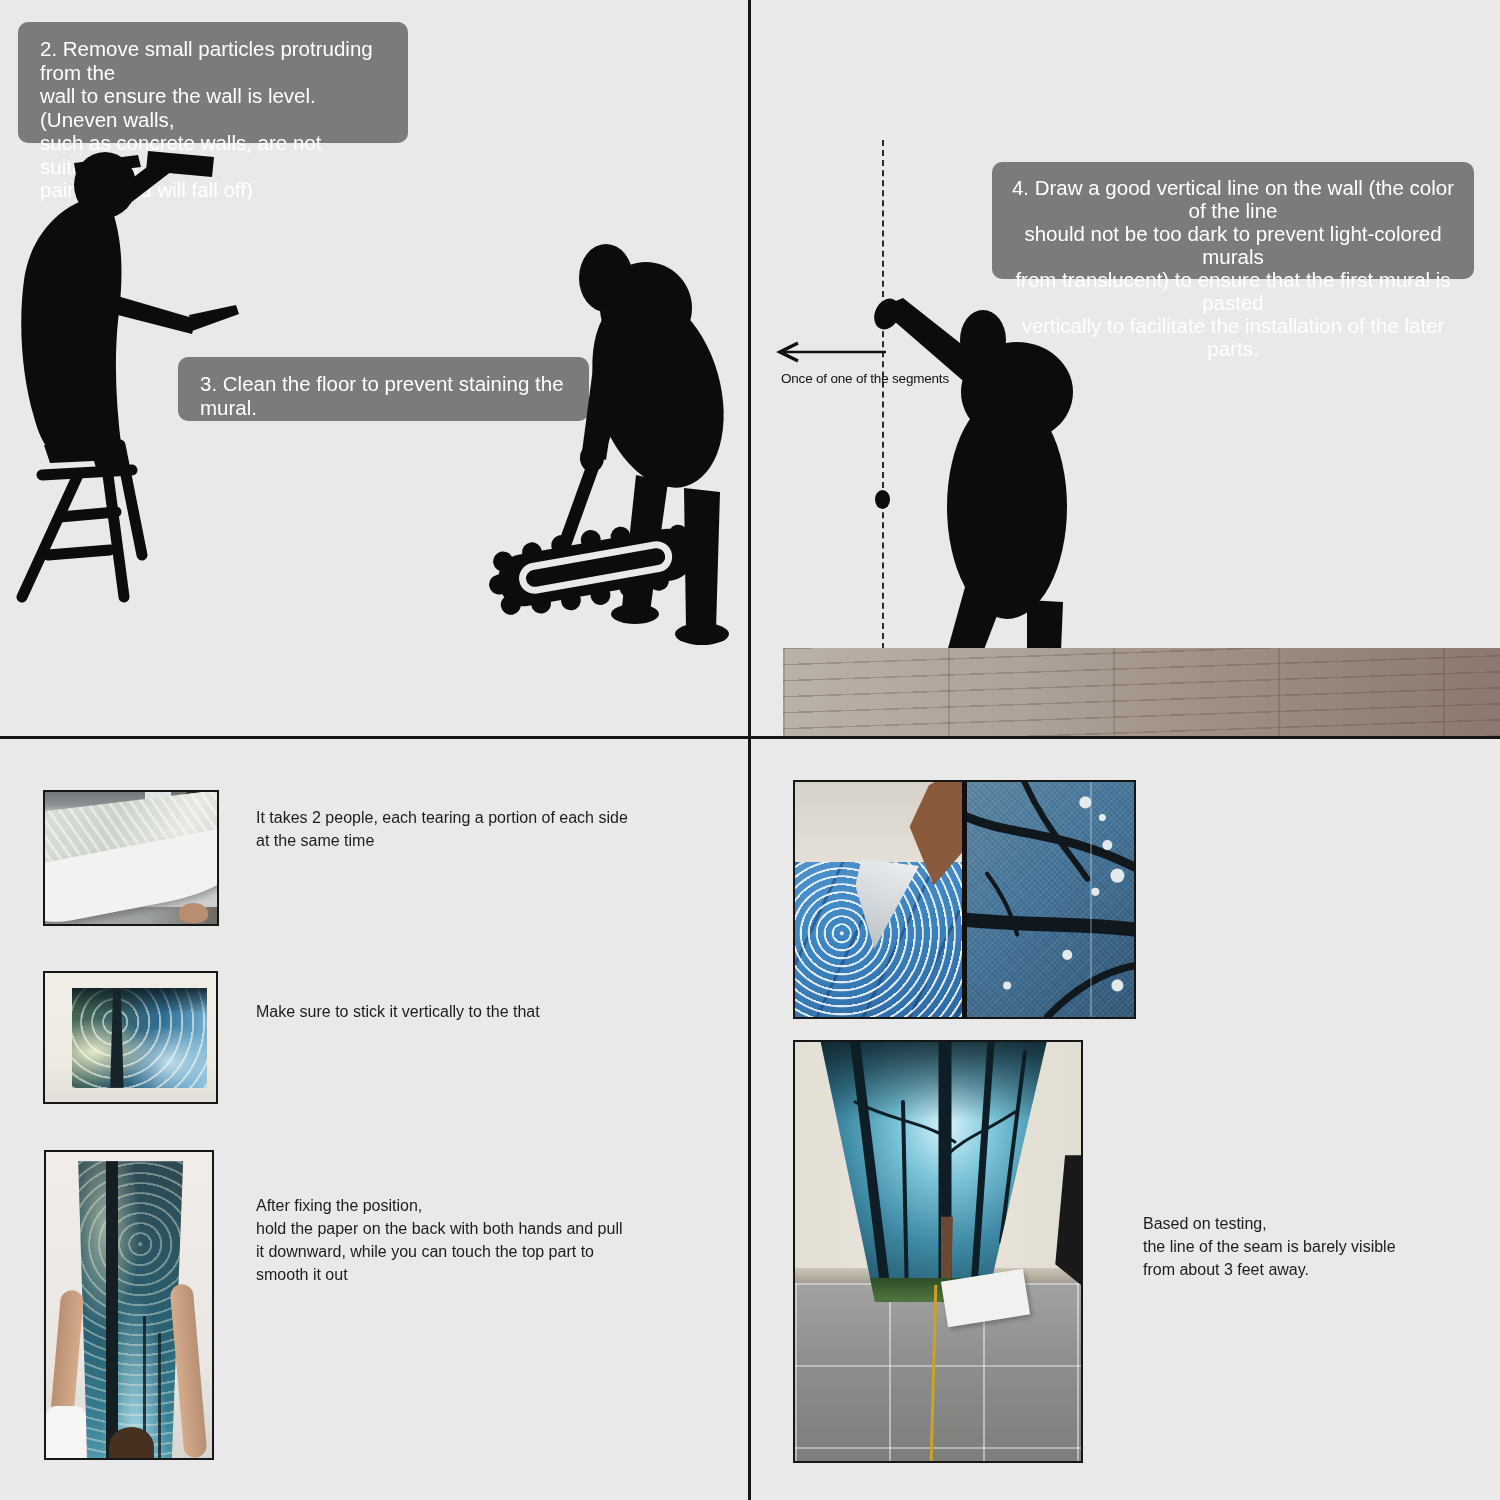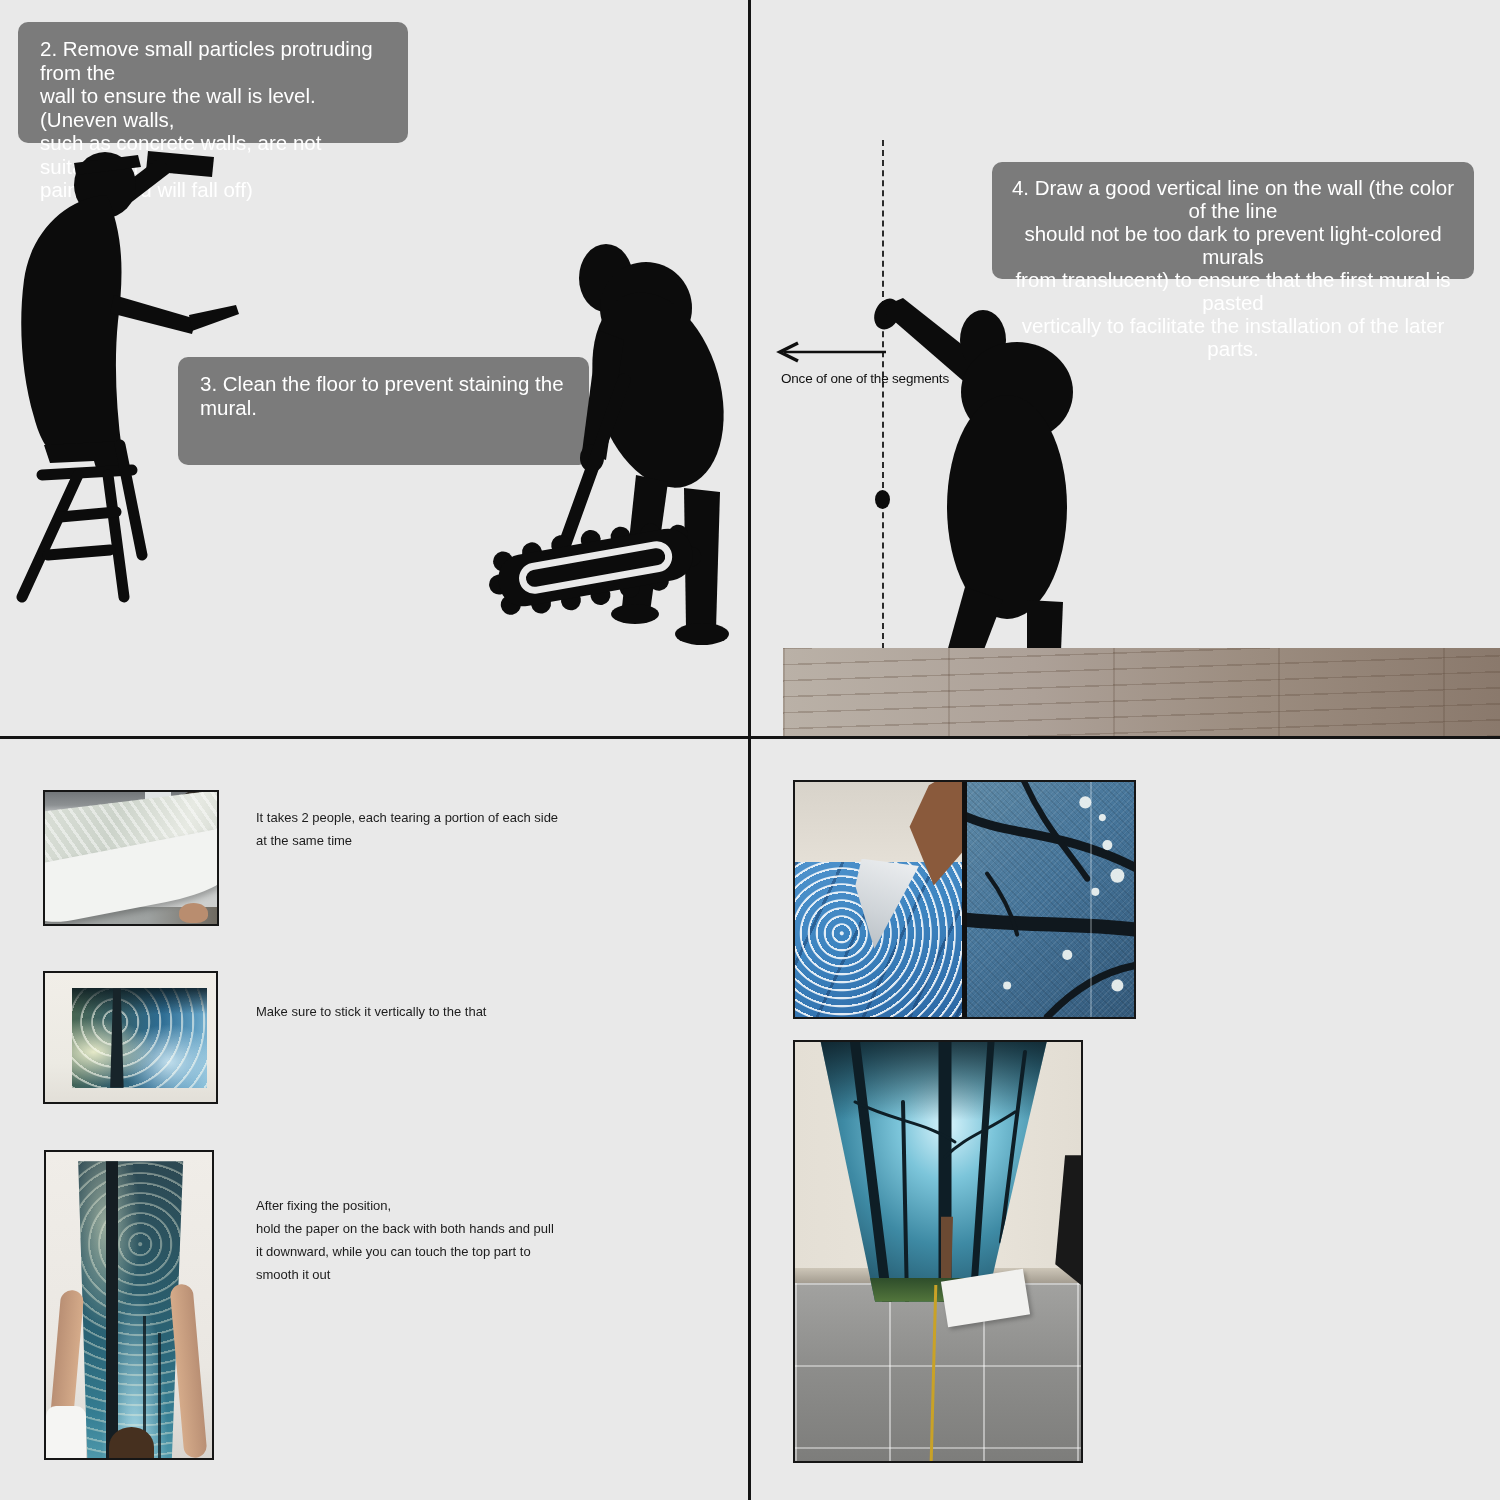--- a/index.html
+++ b/index.html
@@ -14,26 +14,26 @@
   .v-div { left:748px; top:0; width:3px; height:1500px; background:#141414; }
   .h-div { left:0; top:736px; width:1500px; height:3px; background:#141414; }
 
   
   .note {
     position:absolute; background:#7b7b7b; border-radius:10px;
     color:#ffffff; font-size:20.5px; line-height:23.5px;
     padding:15px 22px; box-sizing:border-box; white-space:pre-line;
   }
   #note2 { left:18px;  top:22px;  width:390px; height:121px; }
-  #note3 { left:178px; top:357px; width:411px; height:108px; }
+  #note3 { left:178px; top:357px; width:411px; height:64px; }
   #note4 { left:992px; top:162px; width:482px; height:117px; line-height:23px; padding:14px 18px;text-align:center; }
 
   
   .caption {
-    position:absolute; color:#1c1c1c; font-size:13px; line-height:23px;
+    position:absolute; color:#1c1c1c; font-size:16px; line-height:23px;
     white-space:pre-line;
   }
   #cap-bl-0 { left:256px;  top:806px; }
   #cap-bl-1 { left:256px;  top:1000px; }
   #cap-bl-2 { left:256px;  top:1194px; }
   #cap-br-0 { left:1181px; top:846px; }
   #cap-br-1 { left:1143px; top:1212px; }
 
   
   #measure-label { left:781px; top:371px; width:190px; font-size:13.5px; color:#101010; letter-spacing:-0.2px; }
@@ -320,14 +320,17 @@
           <path d="M220,70 C190,90 170,95 150,115" stroke-width="3"></path>
         </g>
         <path d="M146,175 L158,175 L156,245 L146,245 Z" fill="#6b4a33"></path>
       </svg>
       <div id="pf-grass" style="position:absolute;"></div>
     </div>
     <div id="pf-sheet"></div>
     <div id="pf-tape"></div>
     <div id="pf-black"></div>
   </div>
+  <div class="caption" id="cap-br-1">Based on testing,
+the line of the seam is barely visible
+from about 3 feet away.</div>
 
 </div>
 
 </body></html>

